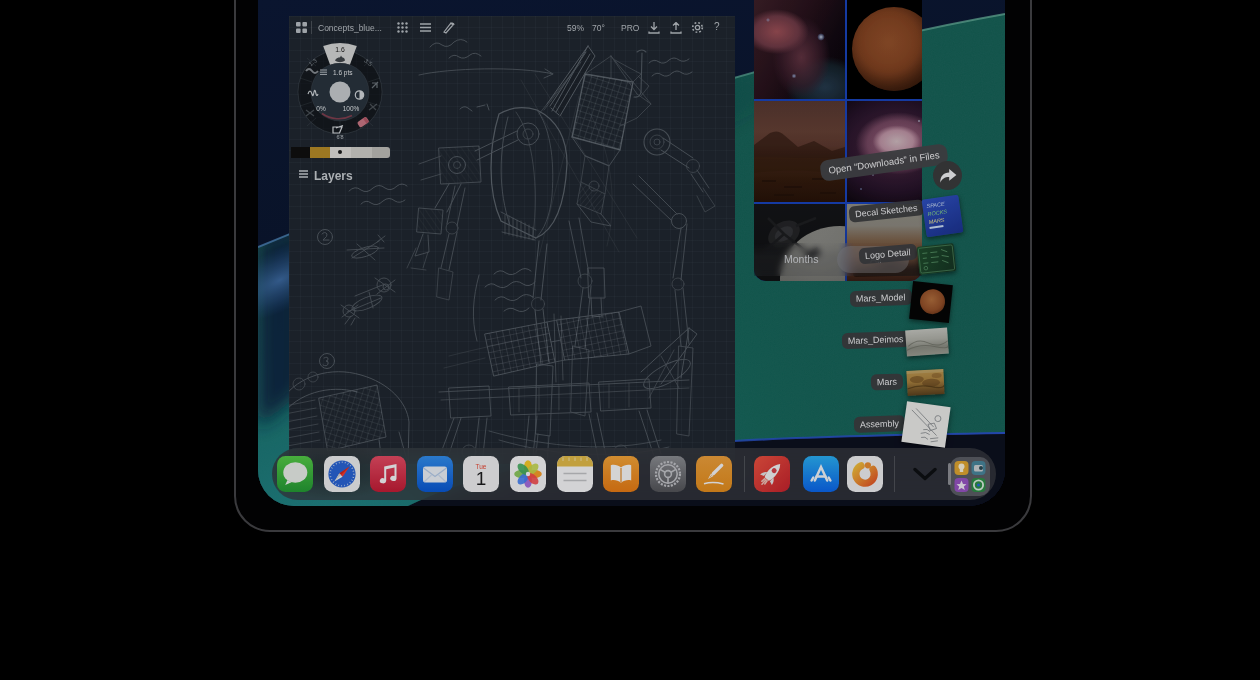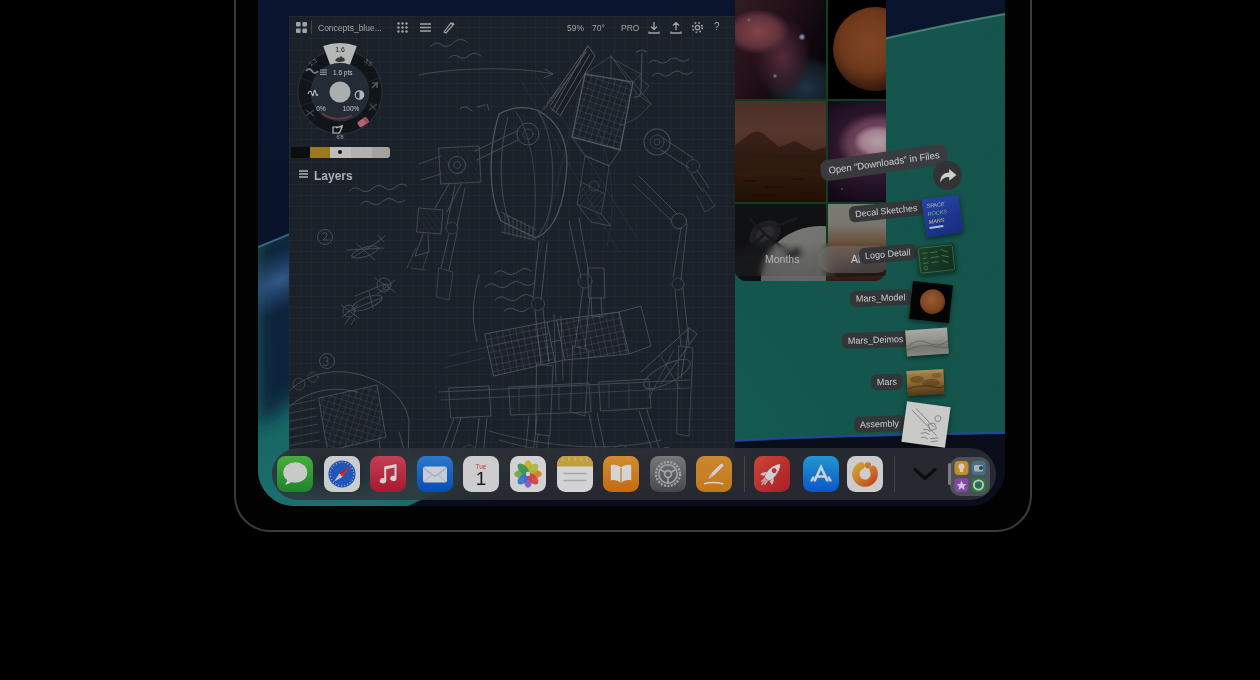--- a/index.html
+++ b/index.html
@@ -13,21 +13,21 @@
     border-radius:0 0 36px 36px; background:#0b142b; }
   
   
   #canvas { left:31px; top:16px; width:446px; height:448px; overflow:hidden; background:#212831;
     background-image:
       repeating-linear-gradient(to right, rgba(165,185,205,.045) 0 1px, transparent 1px 11.2px),
       repeating-linear-gradient(to bottom, rgba(165,185,205,.045) 0 1px, transparent 1px 11.2px);
   }
   .tbtxt { position:absolute; color:#bdc3c9; font-size:8.5px; top:7px; }
   
-  #photos { left:477px; top:0; width:151px; height:281px; background:#14532d; border-radius:0 0 12px 12px; overflow:hidden; }
+  #photos { left:496px; top:0; width:168px; height:281px; background:#1d4ed8; border-radius:0 0 12px 12px; overflow:hidden; }
   #photos .cell { position:absolute; }
   
   #dock { left:14px; top:448px; width:724px; height:52px; border-radius:26px;
     background:rgba(58,60,66,.78);
     -webkit-backdrop-filter:blur(16px); backdrop-filter:blur(16px); }
   .sep { position:absolute; top:456px; width:1px; height:36px; background:rgba(255,255,255,.16); }
   .lab { position:absolute; background:rgba(62,63,67,.96); color:#f2f2f4; font-size:9px;
     padding:3px 6px; border-radius:5.5px; white-space:nowrap; }
 </style>
 </head>

